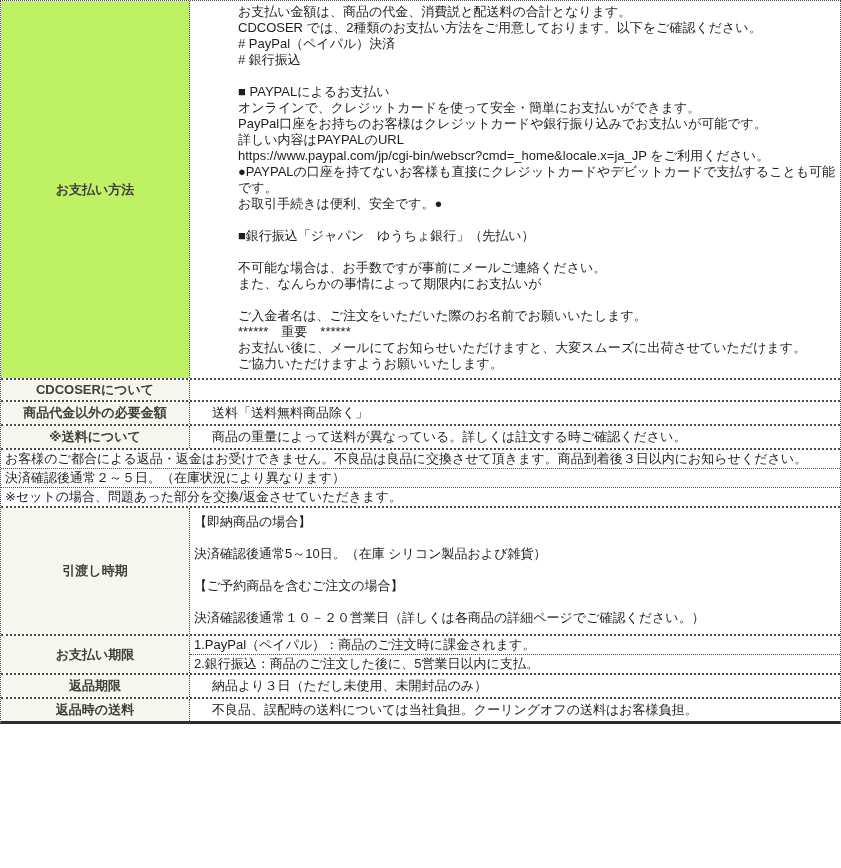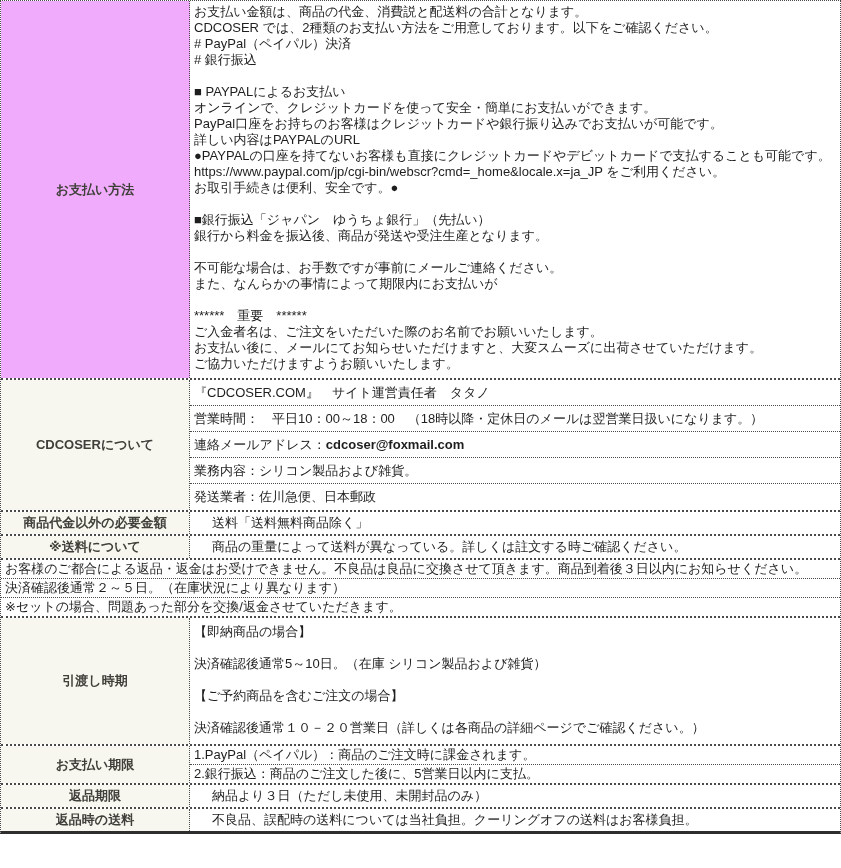--- a/index.html
+++ b/index.html
@@ -27,23 +27,23 @@
     background:var(--label-bg,#F7F7EF);
     border-right:1px dotted var(--border-color,#4a4a4a);
     display:flex;
     align-items:center;
     justify-content:center;
     text-align:center;
     font-weight:bold;
     color:var(--label-text,#40403a);
     padding:2px 4px;
   }
-  .label-cell.white { background:#f0abfc;text-align:right; }
+  .label-cell.white { background:#bef264;text-align:right; }
   .content-cell { flex:1 1 auto; min-width:0; background:#ffffff; }
-  .block { padding:3px 4px 6px 4px; }
+  .block { padding:3px 4px 6px 4px;margin-left:44px; }
   .line { min-height:16px; word-break:break-all; }
   .subcell {
     border-bottom:1px dotted var(--border-color,#4a4a4a);
     padding:3px 4px;
     box-sizing:border-box;
     word-break:break-all;
   }
   .subcell:last-child { border-bottom:none; }
   .about .subcell { min-height:26px; display:flex; align-items:center; }
   .tight .subcell { padding:1px 4px; min-height:16px; }
@@ -62,50 +62,39 @@
       <div class="block">
         <div class="line">お支払い金額は、商品の代金、消費説と配送料の合計となります。</div>
         <div class="line">CDCOSER では、2種類のお支払い方法をご用意しております。以下をご確認ください。</div>
         <div class="line"># PayPal（ペイパル）決済</div>
         <div class="line"># 銀行振込</div>
         <div class="line"></div>
         <div class="line">■ PAYPALによるお支払い</div>
         <div class="line">オンラインで、クレジットカードを使って安全・簡単にお支払いができます。</div>
         <div class="line">PayPal口座をお持ちのお客様はクレジットカードや銀行振り込みでお支払いが可能です。</div>
         <div class="line">詳しい内容はPAYPALのURL</div>
+        <div class="line">https://www.paypal.com/jp/cgi-bin/webscr?cmd=_home&amp;locale.x=ja_JP をご利用ください。</div>
         <div class="line">●PAYPALの口座を持てないお客様も直接にクレジットカードやデビットカードで支払することも可能です。</div>
-        <div class="line">https://www.paypal.com/jp/cgi-bin/webscr?cmd=_home&amp;locale.x=ja_JP をご利用ください。</div>
         <div class="line">お取引手続きは便利、安全です。●</div>
         <div class="line"></div>
         <div class="line">■銀行振込「ジャパン　ゆうちょ銀行」（先払い）</div>
-        <div class="line">銀行から料金を振込後、商品が発送や受注生産となります。</div>
         <div class="line"></div>
         <div class="line">不可能な場合は、お手数ですが事前にメールご連絡ください。</div>
         <div class="line">また、なんらかの事情によって期限内にお支払いが</div>
         <div class="line"></div>
+        <div class="line">ご入金者名は、ご注文をいただいた際のお名前でお願いいたします。</div>
         <div class="line">******　重要　******</div>
-        <div class="line">ご入金者名は、ご注文をいただいた際のお名前でお願いいたします。</div>
         <div class="line">お支払い後に、メールにてお知らせいただけますと、大変スムーズに出荷させていただけます。</div>
         <div class="line">ご協力いただけますようお願いいたします。</div>
       </div>
     </div>
   </div>
 
   <div class="row about">
     <div class="label-cell">CDCOSERについて</div>
-    <div class="content-cell">
-      <div class="subcell">『CDCOSER.COM』　サイト運営責任者　タタノ</div>
-      <div class="subcell">営業時間：　平日10：00～18：00　（18時以降・定休日のメールは翌営業日扱いになります。）</div>
-      <div class="subcell">
-        <span>連絡メールアドレス：</span>
-          <span class="bold-email">cdcoser@foxmail.com</span>
-      </div>
-      <div class="subcell">業務内容：シリコン製品および雑貨。</div>
-      <div class="subcell">発送業者：佐川急便、日本郵政</div>
-    </div>
   </div>
 
   <div class="row mid">
     <div class="label-cell">商品代金以外の必要金額</div>
     <div class="content-cell">
       <div class="subcell">送料「送料無料商品除く」</div>
     </div>
   </div>
 
   <div class="row mid">

